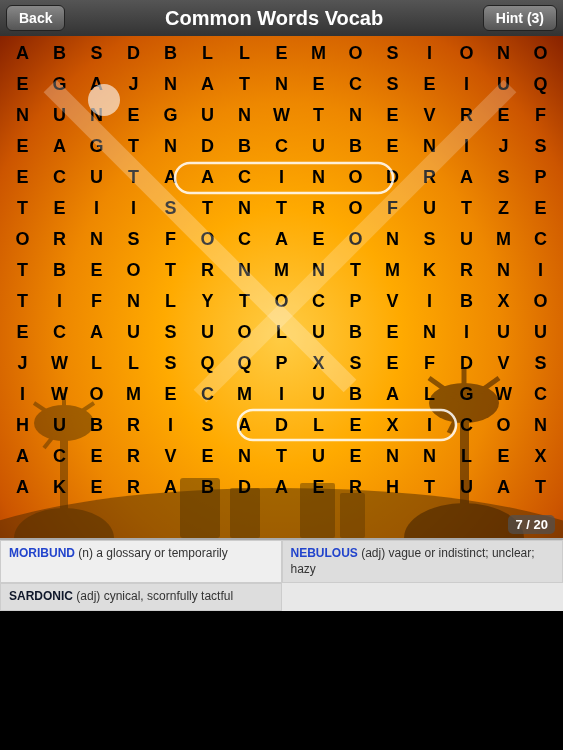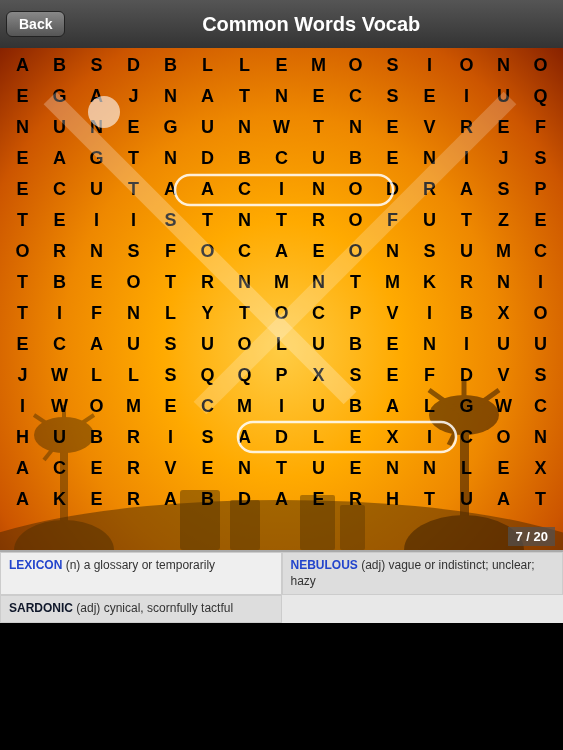--- a/index.html
+++ b/index.html
@@ -11,21 +11,21 @@
       background: #000;
       position: relative;
     }
 
     
     #header {
       display: flex;
       align-items: center;
       justify-content: space-between;
       background: linear-gradient(to bottom, #555, #333);
-      height: 48px;
+      height: 36px;
       padding: 17px 6px;
       position: relative;
       z-index: 10;
     }
     .header-btn {
       background: linear-gradient(to bottom, #888, #555);
       border: 1px solid #222;
       border-radius: 6px;
       color: #fff;
       font-size: 14px;
@@ -103,21 +103,21 @@
     
     #score-badge {
       position: absolute;
       bottom: 4px;
       right: 8px;
       background: rgba(80,80,80,0.7);
       color: #fff;
       font-size: 13px;
       font-weight: bold;
       padding: 2px 7px;
-      border-radius: 0;
+      border-radius: 5px;
       z-index: 5;
     }
 
     
     #definitions {
       width: 563px;
       background: #e8e8e8;
       display: grid;
       grid-template-columns: 1fr 1fr;
       grid-template-rows: auto auto auto;
@@ -146,20 +146,21 @@
     .def-cell-dark {
       background: #ddd;
     }
   </style>
 </head>
 <body>
 
 <div id="header">
   <button class="header-btn">Back</button>
   <div id="header-title">Common Words Vocab</div>
+  <button class="header-btn">Hint (3)</button>
 </div>
 
 <div id="grid-container">
   <div id="grid-bg"></div>
 
   <svg id="windmills" viewBox="0 0 563 200" preserveAspectRatio="xMidYMax meet">
 
     <g fill="#553300" opacity="0.5">
 
       <rect x="60" y="80" width="8" height="120"></rect>
@@ -458,16 +459,16 @@
 
     <line x1="50" y1="50" x2="350" y2="350" stroke="rgba(255,255,255,0.25)" stroke-width="18"></line>
 
     <line x1="510" y1="50" x2="200" y2="360" stroke="rgba(255,255,255,0.2)" stroke-width="18"></line>
   </svg>
 
   <div id="score-badge">7 / 20</div>
 </div>
 
 <div id="definitions">
-<div class="def-cell"><span class="def-word">LEXICON </span><span>(n) </span><span>a glossary or temporarily</span></div>
+<div class="def-cell"><span class="def-word">MORIBUND </span><span>(n) </span><span>a glossary or temporarily</span></div>
     <div class="def-cell def-cell-dark"><span class="def-word">NEBULOUS </span><span>(adj) </span><span>vague or indistinct; unclear; hazy</span></div>
     <div class="def-cell def-cell-dark"><span class="def-word-gray">SARDONIC </span><span>(adj) </span><span>cynical, scornfully tactful</span></div>
   </div>
 
 </body></html>

